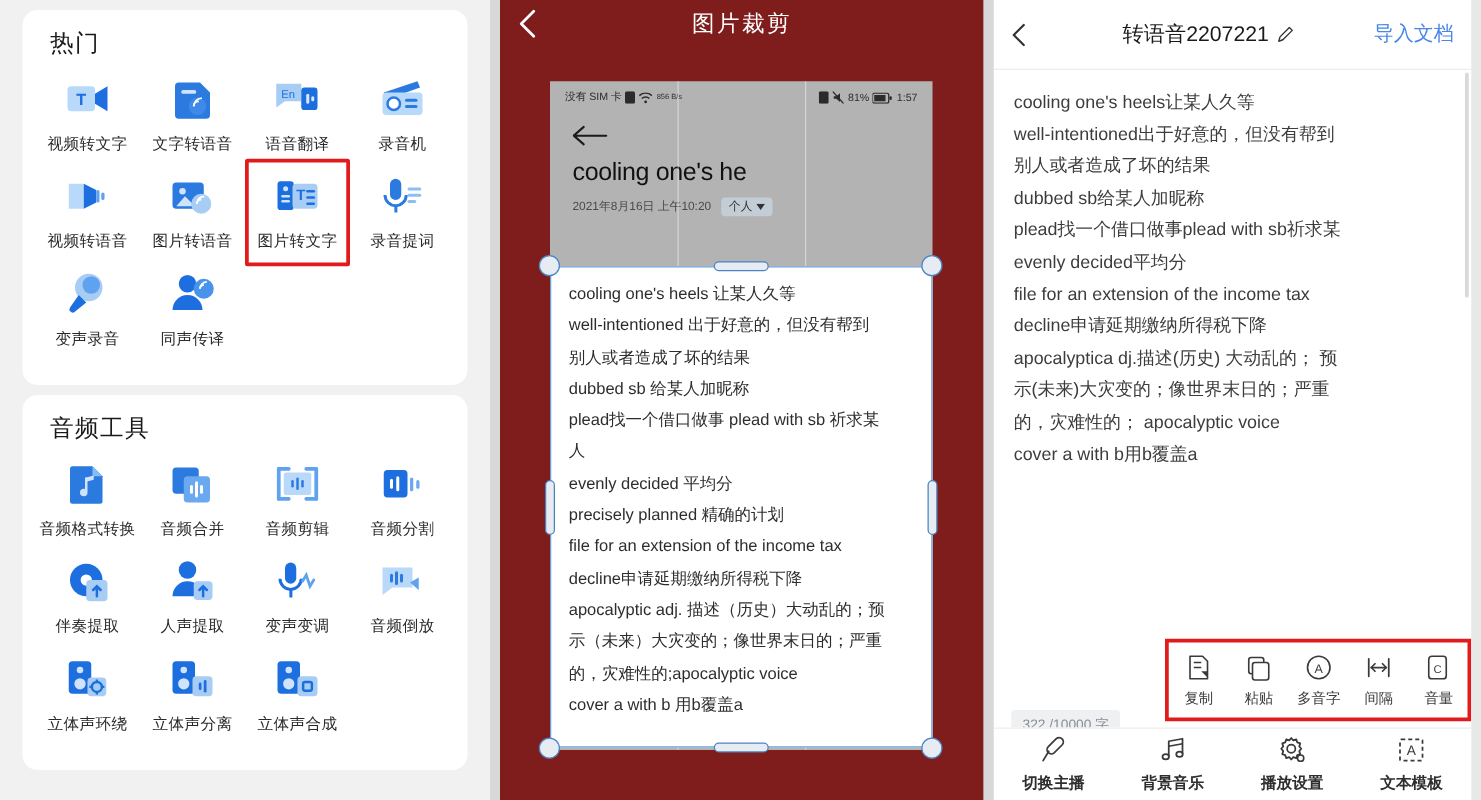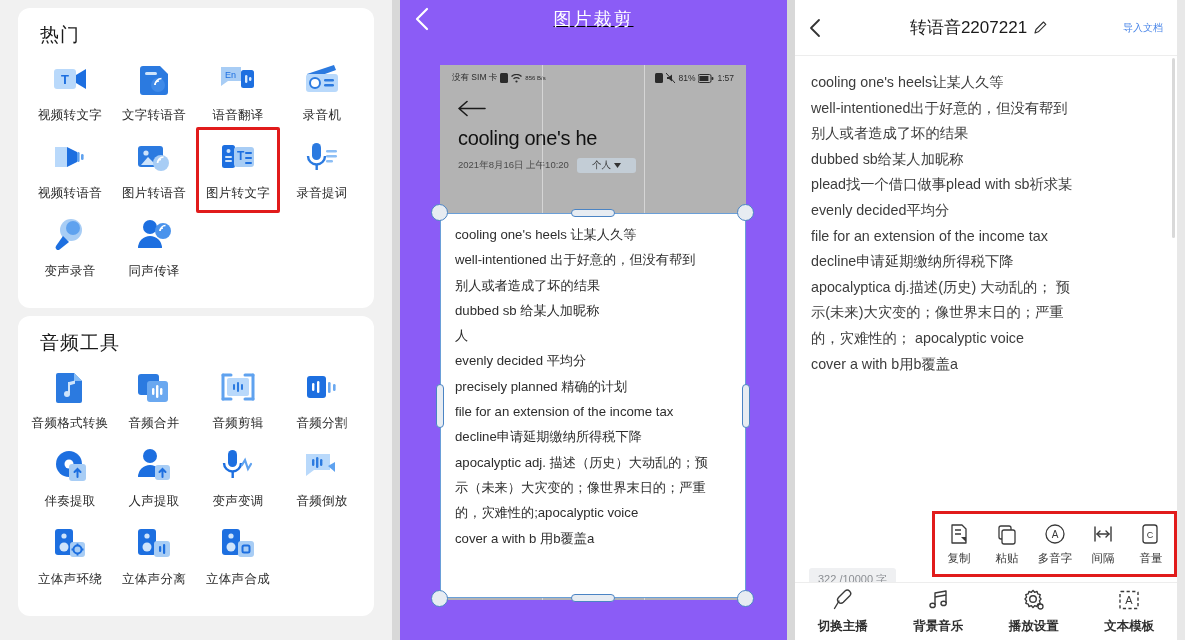--- a/index.html
+++ b/index.html
@@ -43,24 +43,23 @@
     position: absolute;
     border: 3px solid #e11b1b;
     left: 50%; transform: translateX(-50%);
     top: -9px; width: 84px; height: 86px;
     border-radius: 2px; pointer-events: none;
   }
   .tool-spacer { width: 25%; }
 
   
   .panel-mid {
-    width: 395px; height: 640px; background: #8b5cf6;
+    width: 395px; height: 640px; background: #7f1d1d;
     position: relative; overflow: hidden;
     border-left: 8px solid #d8d8d8;
-    text-decoration: underline;
   }
   .mid-header {
     height: 38px; display: flex; align-items: center;
     position: relative; color: #fff;
   }
   .mid-back { position: absolute; left: 14px; top: 6px; }
   .mid-title {
     width: 100%; text-align: center; font-size: 18px;
     color: #fff; letter-spacing: 2px;
   }
@@ -79,21 +78,21 @@
   .ph-back { padding: 14px 0 0 18px; font-size: 20px; color: #1a1a1a; line-height: 1; }
   .ph-title {
     padding: 10px 0 0 18px; font-size: 20px; color: #111;
     font-weight: normal; letter-spacing: -.3px;
   }
   .ph-meta {
     padding: 8px 0 0 18px; font-size: 9.5px; color: #4a4a4a;
     display: flex; align-items: center; gap: 8px;
   }
   .ph-tag {
-    background: #c3cdd6; border-radius: 3px; padding: 1px 15px;
+    background: #c3cdd6; border-radius: 3px; padding: 1px 6px;
     font-size: 9.5px; color: #333; display: flex; align-items: center; gap: 3px;
   }
   .crop-area {
     position: absolute; left: 40px; top: 175px;
     width: 306px; height: 385px;
     background: #ffffff; border: 1px solid #6a9fd8;
   }
   .crop-text {
     padding: 8px 14px 0 14px; font-size: 13.2px;
     color: #2d2d2d; line-height: 25.3px;
@@ -115,21 +114,21 @@
     height: 56px; display: flex; align-items: center;
     padding: 0 14px; border-bottom: 1px solid #ededed;
     position: relative;
   }
   .rt-back { font-size: 20px; color: #333; width: 26px; }
   .rt-title {
     flex: 1; text-align: right; font-size: 17px;
     color: #1a1a1a; display: flex; align-items: center;
     justify-content: center; gap: 6px;
   }
-  .rt-import { font-size: 10px; color: #4a86e8; white-space: nowrap; }
+  .rt-import { font-size: 16px; color: #4a86e8; white-space: nowrap; }
   .rt-body {
     padding: 14px 16px 0 16px; font-size: 14.3px;
     color: #3c3c3c; line-height: 25.6px;
   }
   .rt-body p { margin: 0; }
   .counter {
     position: absolute; left: 14px; top: 568px;
     background: #eff0f2; color: #8b8e93;
     font-size: 11px; padding: 4px 9px; border-radius: 3px;
   }
@@ -526,20 +525,21 @@
 
       <div class="grid-v" style="left:142px; top:27px; height:535px;"></div>
       <div class="grid-v" style="left:244px; top:27px; height:535px;"></div>
 
       <div class="crop-area">
         <div class="crop-text">
           <p>cooling one's heels 让某人久等</p>
           <p>well-intentioned 出于好意的，但没有帮到</p>
           <p>别人或者造成了坏的结果</p>
           <p>dubbed sb 给某人加昵称</p>
+          <p>plead找一个借口做事 plead with sb 祈求某</p>
           <p>人</p>
           <p>evenly decided 平均分</p>
           <p>precisely planned 精确的计划</p>
           <p>file for an extension of the income tax</p>
           <p>decline申请延期缴纳所得税下降</p>
           <p>apocalyptic adj. 描述（历史）大动乱的；预</p>
           <p>示（未来）大灾变的；像世界末日的；严重</p>
           <p>的，灾难性的;apocalyptic voice</p>
           <p>cover a with b 用b覆盖a</p>
         </div>

